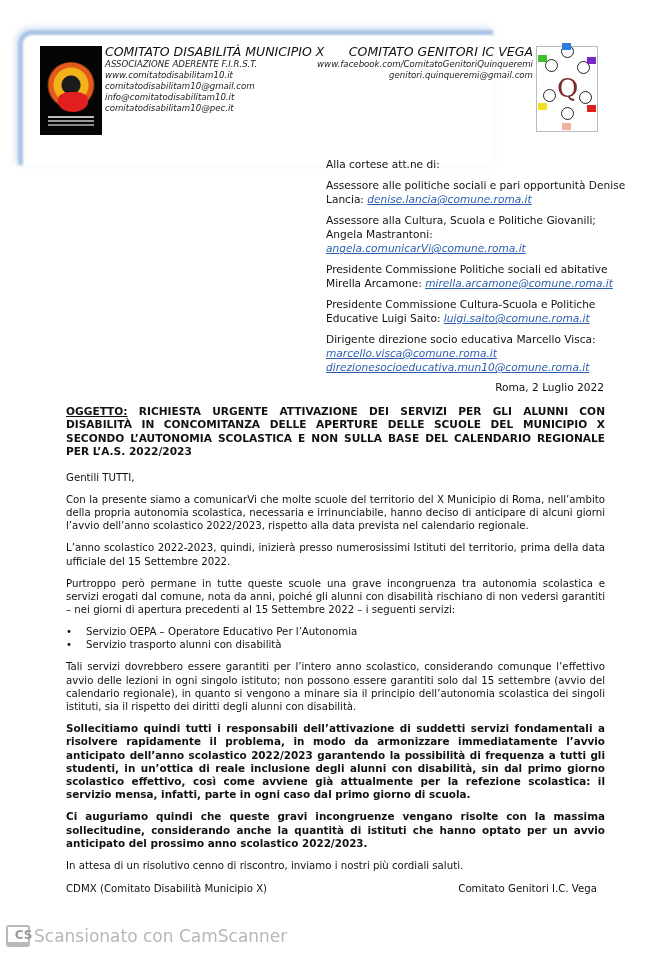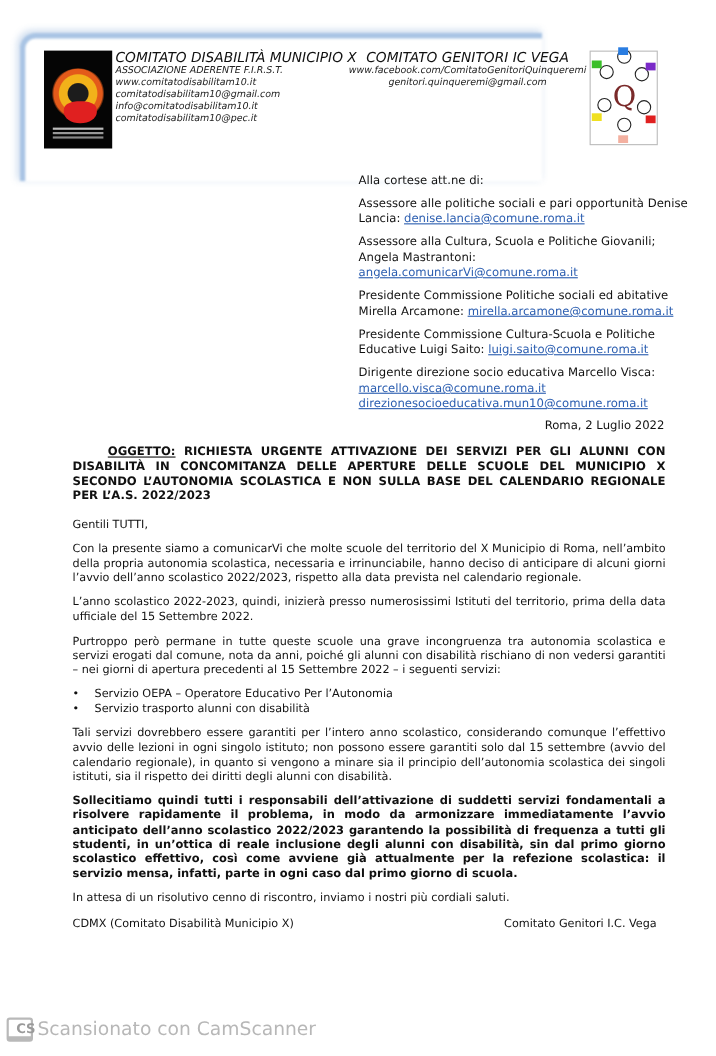--- a/index.html
+++ b/index.html
@@ -26,40 +26,40 @@
   .logo-left .red {
     position: absolute; left: 18px; top: 46px; width: 30px; height: 20px; border-radius: 40% 40% 50% 50%;
     background: #e02020;
   }
   .logo-left .cap {
     position: absolute; left: 8px; top: 70px; width: 46px; height: 2px; background: #bbb; box-shadow: 0 4px 0 #999, 0 8px 0 #888;
   }
   .left-head { position: absolute; left: 105px; top: 44px; font-style: italic; line-height: 11px; }
   .left-head .t1 { font-size: 12.5px; color: #111; line-height: 15px; font-family: "DejaVu Sans", sans-serif; }
   .left-head .l { font-size: 8.6px; color: #222; }
-  .right-head { position: absolute; right: 118px; top: 44px; text-align: center; font-style: italic; line-height: 11px; }
+  .right-head { position: absolute; right: 118px; top: 44px; text-align: right; font-style: italic; line-height: 11px; }
   .right-head .t1 { font-size: 12.5px; color: #111; line-height: 15px; }
   .right-head .l { font-size: 8.6px; color: #222; }
   .logo-right {
     position: absolute; left: 536px; top: 46px; width: 60px; height: 84px;
     border: 1px solid #bbb; background: #fff;
   }
   .kid { position: absolute; width: 11px; height: 11px; border-radius: 50%; border: 1.5px solid #222; background: #fff; }
   .shirt { position: absolute; width: 9px; height: 7px; }
   .logo-right .q { position: absolute; left: 20px; top: 26px; font-family: "DejaVu Serif", serif; font-size: 26px; color: #7a2a2a; }
 
   .addr { position: absolute; left: 326px; top: 157px; width: 300px; font-size: 10.6px; line-height: 14px; color: #111; }
   .addr p { margin: 0 0 7px 0; }
-  .addr a { color: #2a5db0; text-decoration: underline; }
+  .addr a { color: #2a5db0; text-decoration: underline; font-style: italic; }
   .date { position: absolute; right: 47px; top: 381px; font-size: 10.6px; }
 
   .body { position: absolute; left: 66px; top: 405px; width: 539px; font-size: 10.2px; line-height: 13.2px; color: #111; }
   .body p { margin: 0 0 9px 0; text-align: justify; }
   .subject { font-weight: bold; font-size: 10.6px; line-height: 13.4px; text-align: justify; margin-bottom: 12px !important; }
-  .subject u { text-decoration: underline; margin-left: 32px; }
+  .subject u { text-decoration: underline; }
   .bold { font-weight: bold; font-size: 10.4px; }
   ul.services { margin: 0 0 9px 0; padding-left: 0; list-style: none; }
   ul.services li { position: relative; padding-left: 20px; line-height: 13px; }
   ul.services li::before { content: "•"; position: absolute; left: 0; }
   .sign { position: relative; height: 14px; margin-top: 10px; }
   .sign .l { position: absolute; left: 0; }
   .sign .r { position: absolute; right: 8px; }
   .footer { position: absolute; left: 6px; top: 925px; display: flex; align-items: center; color: #b7b7b7; font-size: 17px; }
   .cs {
     width: 24px; height: 22px; border: 2px solid #b9b9b9; border-radius: 3px; margin-right: 4px;
@@ -125,20 +125,21 @@
   <p>Gentili TUTTI,</p>
   <p>Con la presente siamo a comunicarVi che molte scuole del territorio del X Municipio di Roma, nell’ambito della propria autonomia scolastica, necessaria e irrinunciabile, hanno deciso di anticipare di alcuni giorni l’avvio dell’anno scolastico 2022/2023, rispetto alla data prevista nel calendario regionale.</p>
   <p>L’anno scolastico 2022-2023, quindi, inizierà presso numerosissimi Istituti del territorio, prima della data ufficiale del 15 Settembre 2022.</p>
   <p>Purtroppo però permane in tutte queste scuole una grave incongruenza tra autonomia scolastica e servizi erogati dal comune, nota da anni, poiché gli alunni con disabilità rischiano di non vedersi garantiti – nei giorni di apertura precedenti al 15 Settembre 2022 – i seguenti servizi:</p>
   <ul class="services">
     <li>Servizio OEPA – Operatore Educativo Per l’Autonomia</li>
     <li>Servizio trasporto alunni con disabilità</li>
   </ul>
   <p>Tali servizi dovrebbero essere garantiti per l’intero anno scolastico, considerando comunque l’effettivo avvio delle lezioni in ogni singolo istituto; non possono essere garantiti solo dal 15 settembre (avvio del calendario regionale), in quanto si vengono a minare sia il principio dell’autonomia scolastica dei singoli istituti, sia il rispetto dei diritti degli alunni con disabilità.</p>
   <p class="bold">Sollecitiamo quindi tutti i responsabili dell’attivazione di suddetti servizi fondamentali a risolvere rapidamente il problema, in modo da armonizzare immediatamente l’avvio anticipato dell’anno scolastico 2022/2023 garantendo la possibilità di frequenza a tutti gli studenti, in un’ottica di reale inclusione degli alunni con disabilità, sin dal primo giorno scolastico effettivo, così come avviene già attualmente per la refezione scolastica: il servizio mensa, infatti, parte in ogni caso dal primo giorno di scuola.</p>
+  <p class="bold">Ci auguriamo quindi che queste gravi incongruenze vengano risolte con la massima sollecitudine, considerando anche la quantità di istituti che hanno optato per un avvio anticipato del prossimo anno scolastico 2022/2023.</p>
   <p>In attesa di un risolutivo cenno di riscontro, inviamo i nostri più cordiali saluti.</p>
   <div class="sign">
     <span class="l">CDMX  (Comitato Disabilità Municipio X)</span>
     <span class="r">Comitato Genitori I.C. Vega</span>
   </div>
 </div>
 
 <div class="footer">
   <div class="cs">CS</div>
   <span>Scansionato con CamScanner</span>

